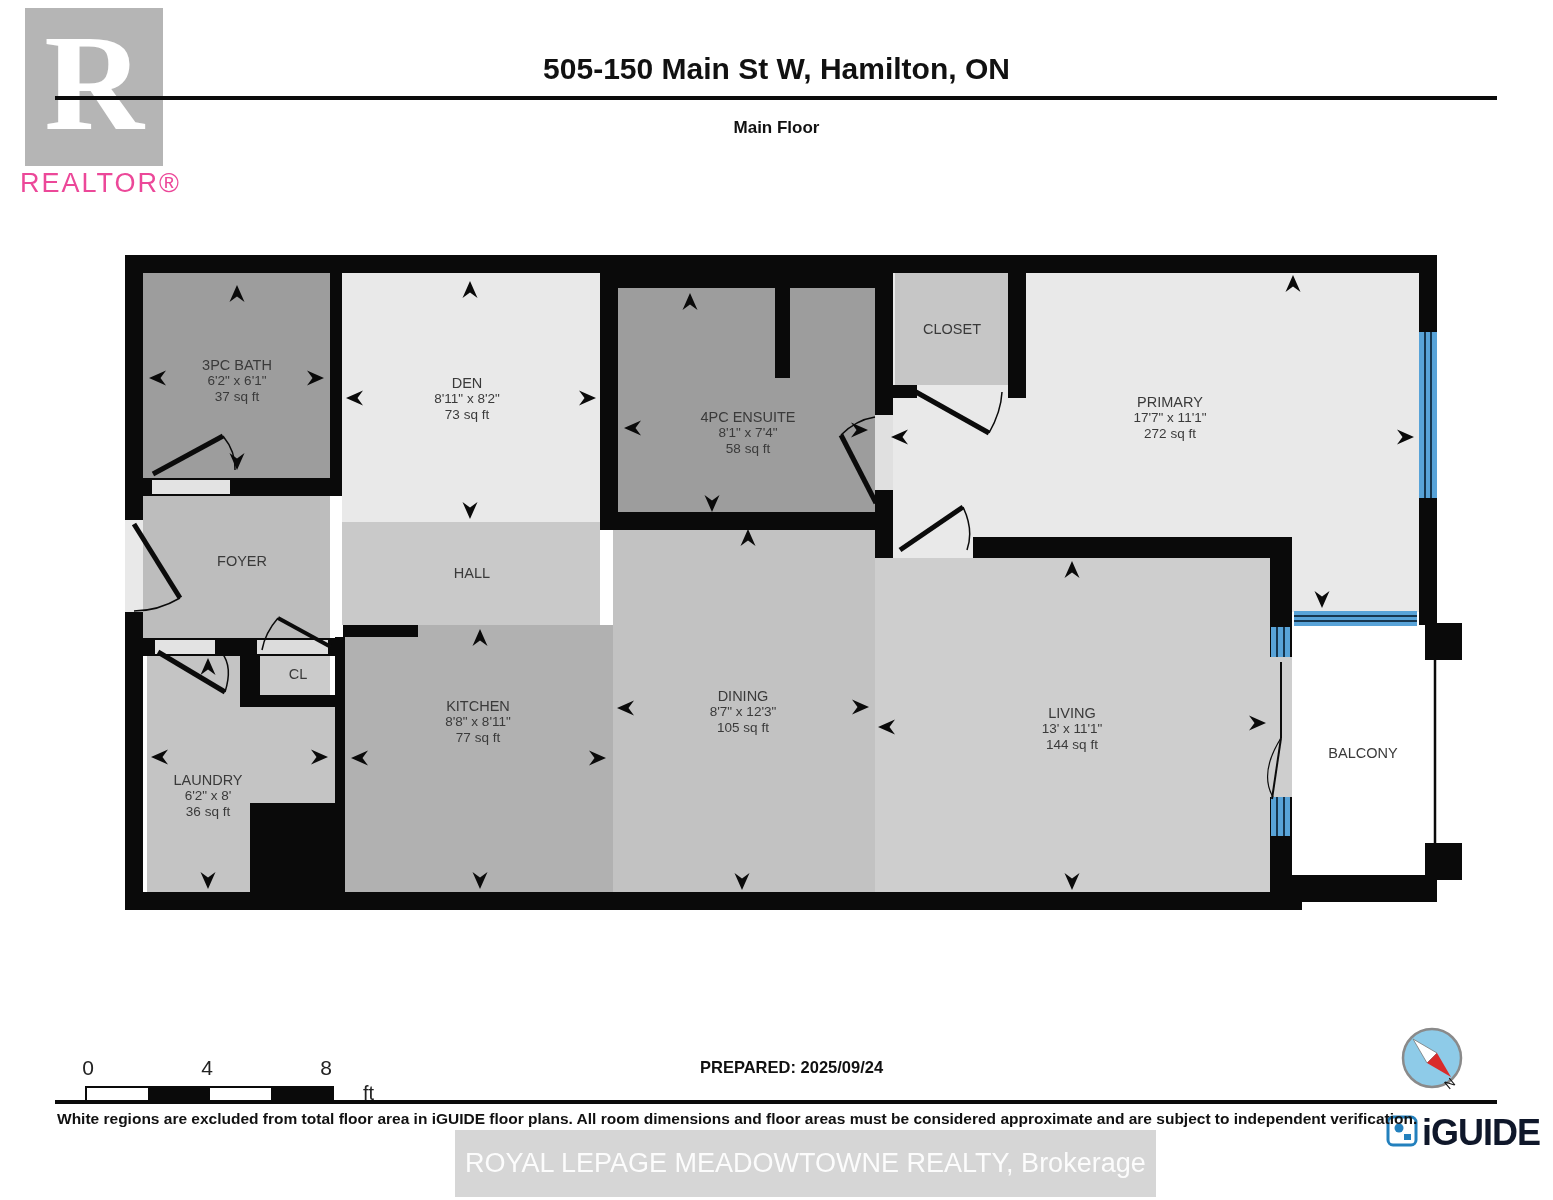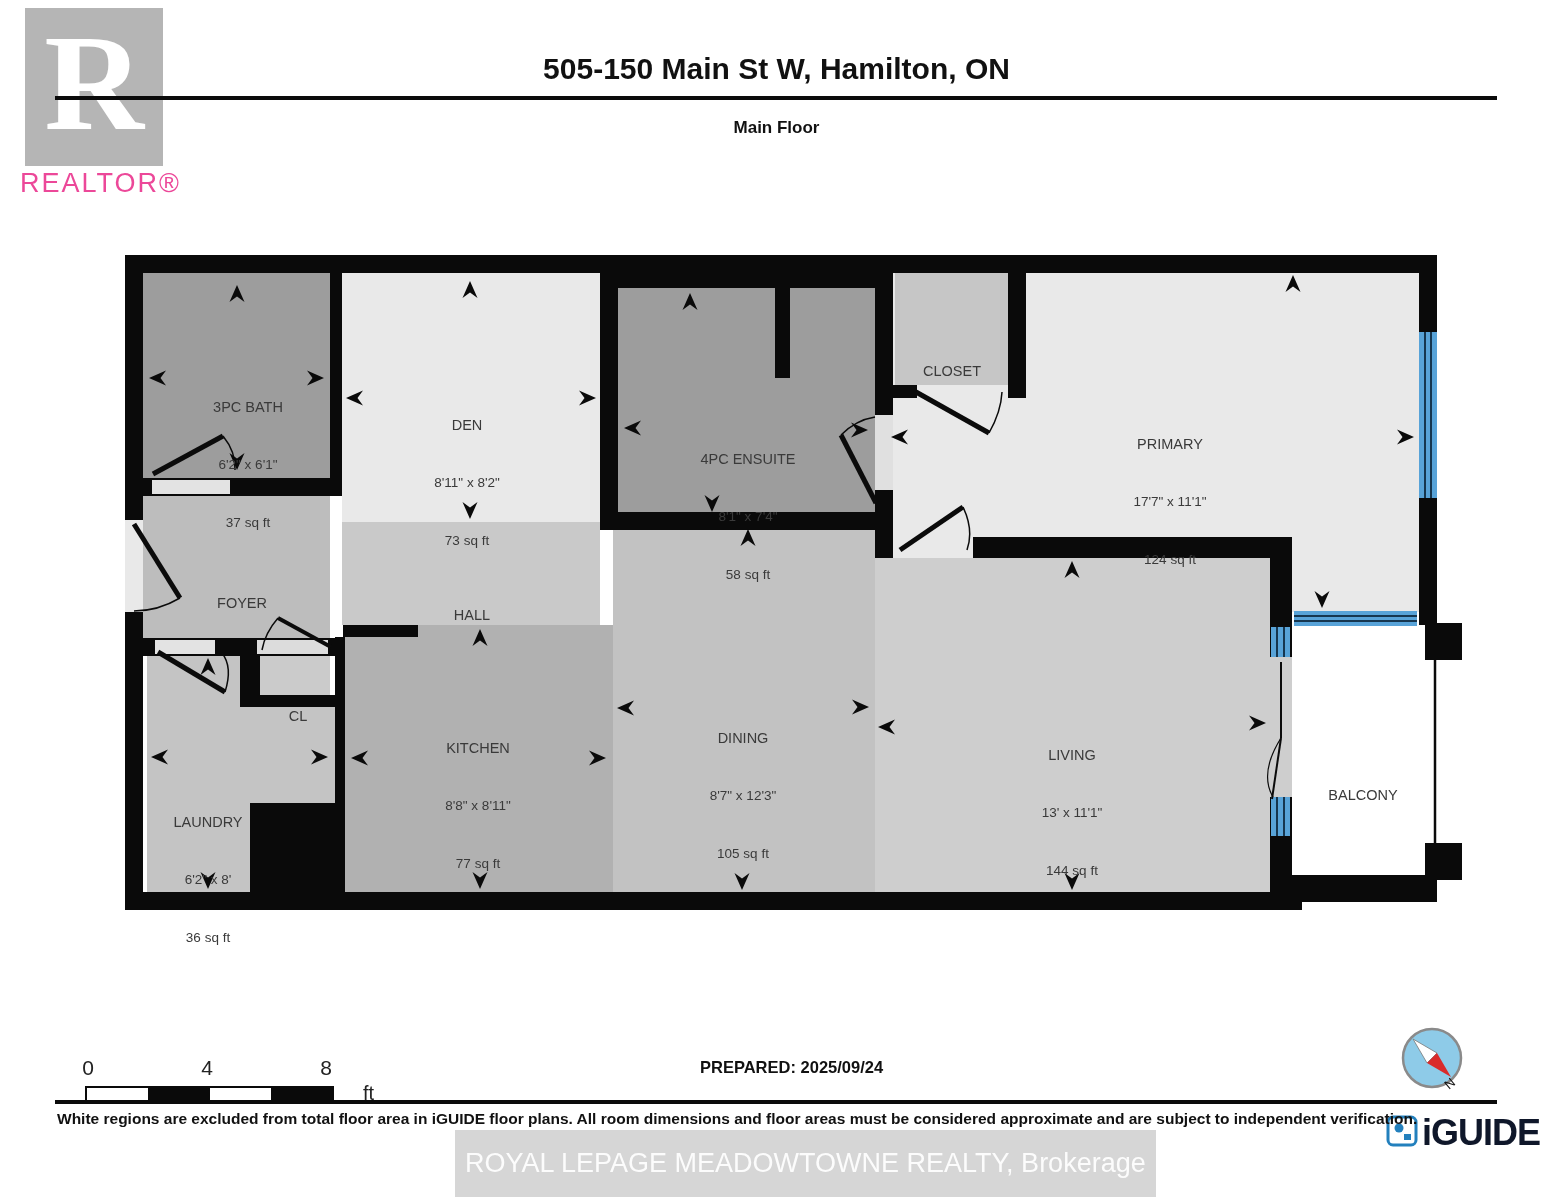--- a/index.html
+++ b/index.html
@@ -14,21 +14,21 @@
   .realtor-word{left:20px;top:168px;color:#ec4899;font-size:27px;letter-spacing:2px;}
   .page-title{left:0;top:52px;width:100%;text-align:center;font-size:30px;font-weight:bold;}
   .hr-line{left:55px;width:1442px;height:4px;background:#0b0b0b;}
   .floor-head{left:0;top:106px;width:100%;display:flex;justify-content:center;gap:14px;margin-top:10px;}
   .floor-label{font-weight:bold;font-size:17px;padding-top:2px;}
   .area-lines{font-size:17px;line-height:26px;}
   
   .room-label{position:absolute;transform:translateX(-50%);text-align:center;
               color:#3a3a3a;font-size:14.5px;line-height:16px;white-space:nowrap;}
   .room-label .dims,.room-label .area{font-size:13.5px;}
-  .room-label span{display:block;margin-top:42px;}
+  .room-label span{display:block;}
   .room-label span:empty{display:none;}
   
   .scale-num{position:absolute;font-size:21px;color:#222;transform:translateX(-50%);}
   .scale-bar{left:85px;top:1086px;width:245px;height:13px;border:2px solid #0a0a0a;
              display:flex;background:#fff;}
   .scale-bar i{flex:1;}
   .scale-bar i:nth-child(2),.scale-bar i:nth-child(4){background:#0a0a0a;}
   .scale-ft{left:341px;top:1082px;font-size:20px;color:#222;margin-left:22px;}
   .prepared{left:700px;top:1058px;font-size:16.5px;font-weight:bold;}
   .disclaimer{left:57px;top:1110px;font-size:15.5px;font-weight:bold;white-space:nowrap;}
@@ -251,42 +251,42 @@
     <text x="1449" y="1090" font-size="13" fill="#111" transform="rotate(-40 1449 1090)">N</text>
   </g>
 
   <g stroke="#2380bd" fill="none" stroke-width="3">
     <rect x="1388" y="1117" width="28" height="28" rx="5"></rect>
     <circle cx="1399" cy="1128" r="4.5" fill="#2380bd" stroke="none"></circle>
     <rect x="1404" y="1134" width="7" height="6" fill="#2380bd" stroke="none"></rect>
   </g>
 </svg>
 
-<div class="room-label" style="left:248px;top:357px">
+<div class="room-label" style="left:237px;top:357px">
   <span>3PC BATH</span>
     <span class="dims">6'2" x 6'1"</span>
     <span class="area">37 sq ft</span>
 </div>
 <div class="room-label" style="left:467px;top:375px">
   <span>DEN</span>
     <span class="dims">8'11" x 8'2"</span>
     <span class="area">73 sq ft</span>
 </div>
 <div class="room-label" style="left:748px;top:409px">
   <span>4PC ENSUITE</span>
     <span class="dims">8'1" x 7'4"</span>
     <span class="area">58 sq ft</span>
 </div>
 <div class="room-label" style="left:952px;top:321px">
   <span>CLOSET</span>
 </div>
 <div class="room-label" style="left:1170px;top:394px">
   <span>PRIMARY</span>
     <span class="dims">17'7" x 11'1"</span>
-    <span class="area">124 sq ft</span>
+    <span class="area">272 sq ft</span>
 </div>
 <div class="room-label" style="left:242px;top:553px">
   <span>FOYER</span>
 </div>
 <div class="room-label" style="left:472px;top:565px">
   <span>HALL</span>
 </div>
 <div class="room-label" style="left:298px;top:666px">
   <span>CL</span>
 </div>

